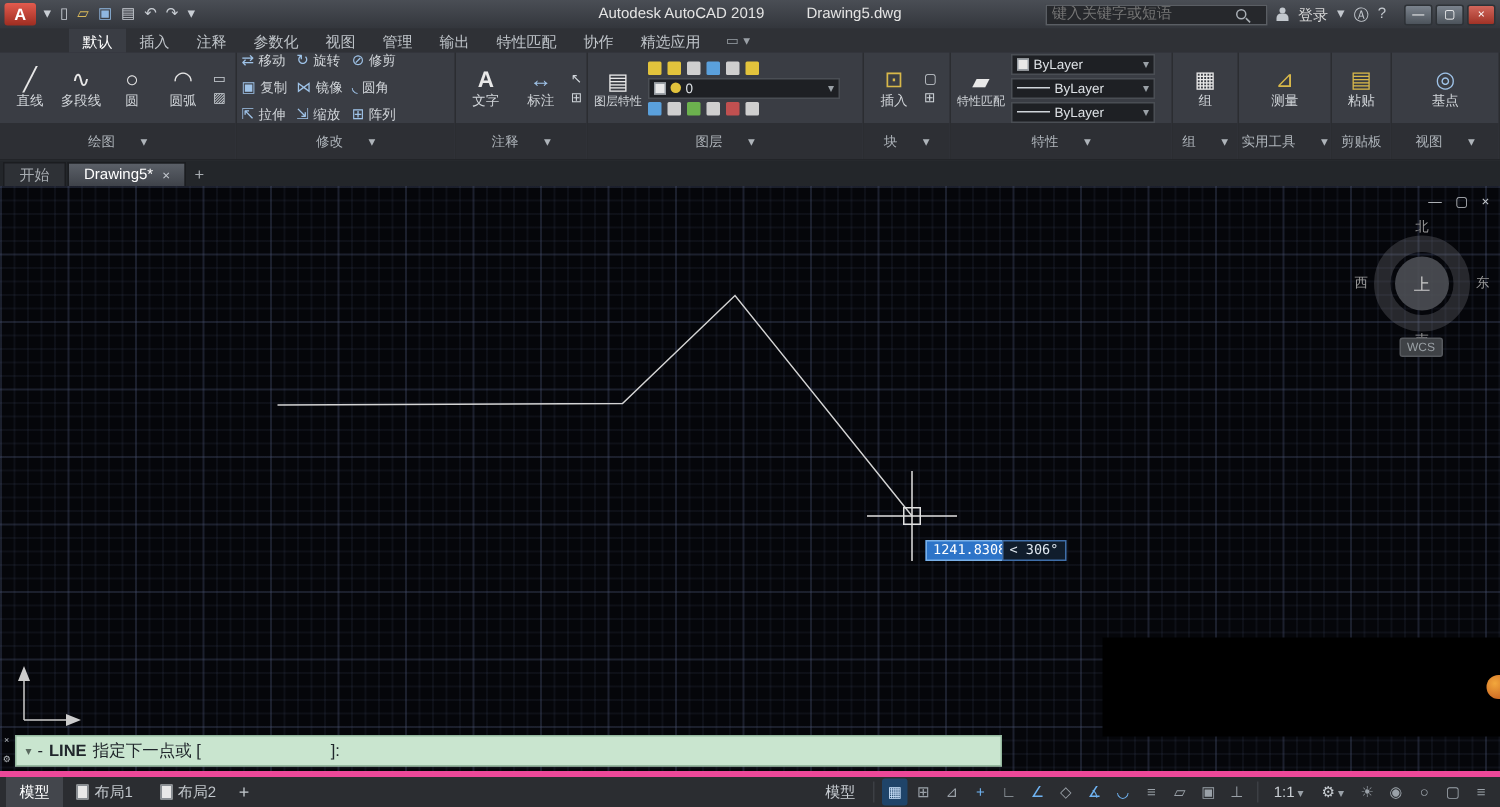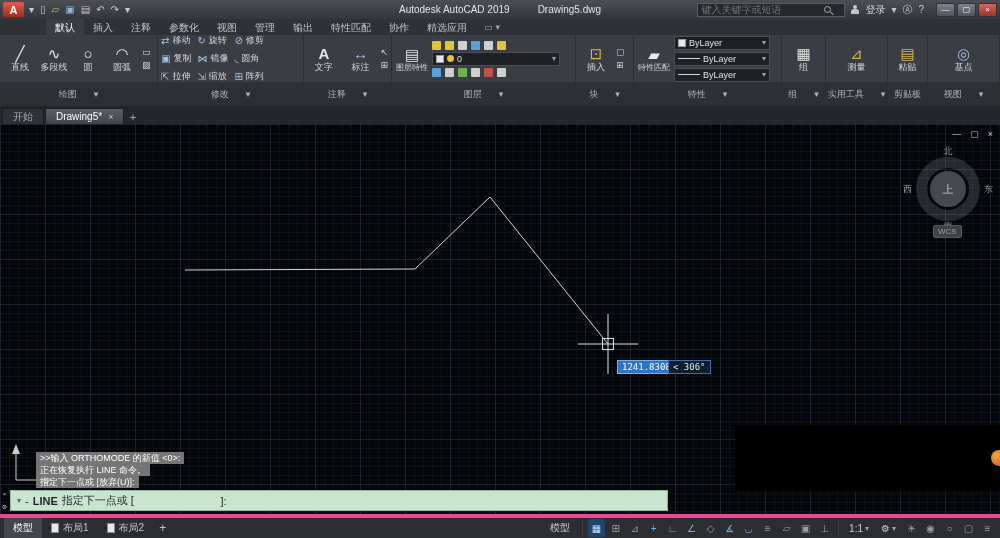--- a/index.html
+++ b/index.html
@@ -489,26 +489,20 @@
       <span class="vc-lbl vc-w">西</span>
       <span class="vc-lbl vc-e">东</span>
     </div>
     <div class="wcs">WCS</div>
 
     <div class="dyn dyn-dist">1241.8308</div>
     <div class="dyn dyn-angle">&lt; 306°</div>
 
     <div class="alert-dot"></div>
 
-    <div class="hist">
-
-    <div class="hist-line">&gt;&gt;输入 ORTHOMODE 的新值 &lt;0&gt;:</div>
-        <div class="hist-line">正在恢复执行 LINE 命令。</div>
-        <div class="hist-line">指定下一点或 [放弃(U)]:</div>
-      </div>
 
     <div class="cmd-side">
       <span>×</span>
       <span>⚙</span>
     </div>
     <div class="cmdbar">
       <span class="cmd-caret">▾</span>
       <span>-</span>
       <span class="cmd-name">LINE</span>
       <span>指定下一点或 [</span>

